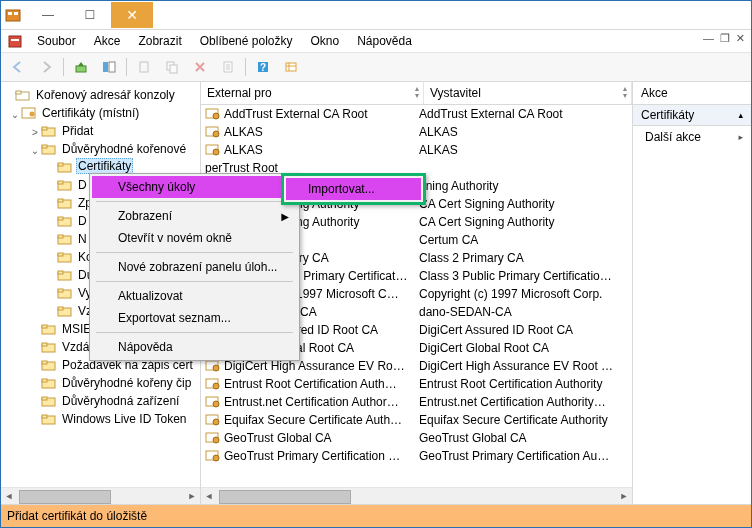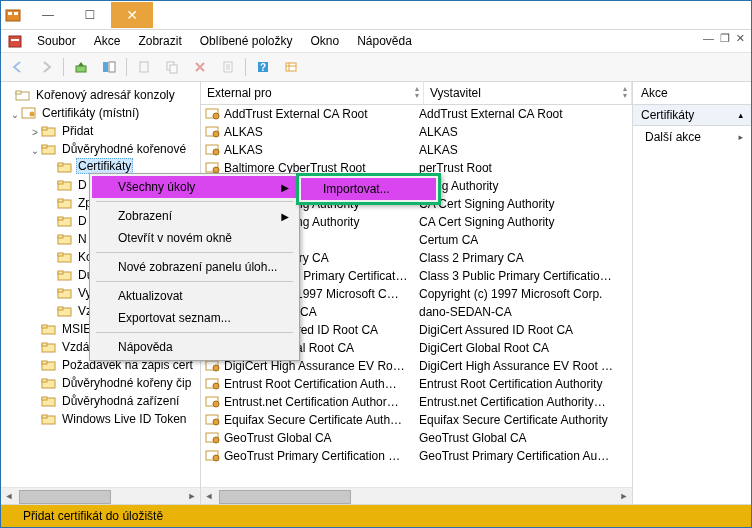--- a/index.html
+++ b/index.html
@@ -41,21 +41,21 @@
 .actions-pane{width:118px;display:flex;flex-direction:column;}
 .actions-head{height:22px;display:flex;align-items:center;padding:0 8px;border-bottom:1px solid #d9d9d9;font-weight:400;}
 .actions-sub{height:20px;background:#eef3fa;display:flex;align-items:center;padding:0 8px;border-bottom:1px solid #d9d9d9;position:relative;}
 .actions-sub .tri{position:absolute;right:8px;font-size:9px;}
 .actions-item{height:22px;display:flex;align-items:center;padding:0 12px;position:relative;}
 .actions-item .tri{position:absolute;right:8px;font-size:9px;color:#555;}
 .scrollbar-h{height:16px;border-top:1px solid #e5e5e5;display:flex;align-items:center;background:#f0f0f0;}
 .sb-btn{width:16px;height:14px;display:flex;align-items:center;justify-content:center;color:#666;font-size:9px;}
 .sb-track{flex:1;height:14px;background:#f0f0f0;position:relative;}
 .sb-thumb{position:absolute;height:12px;top:1px;background:#c8c8c8;border:1px solid #aaa;}
-.statusbar{height:22px;border-top:1px solid #d9d9d9;display:flex;align-items:center;padding:0 22px;background:#eab308;}
+.statusbar{height:22px;border-top:1px solid #d9d9d9;display:flex;align-items:center;padding:0 6px;background:#fdba74;}
 .context-menu{position:absolute;background:#f2f2f2;border:1px solid #a6a6a6;box-shadow:2px 2px 4px rgba(0,0,0,0.25);padding:2px;z-index:50;}
 .cm-item{height:22px;display:flex;align-items:center;padding:0 28px 0 26px;position:relative;white-space:nowrap;}
 .cm-item.highlight{background:#d946ef;}
 .cm-item .chev{position:absolute;right:8px;font-size:10px;}
 .cm-sep{height:1px;background:#c8c8c8;margin:3px 4px;}
 .submenu{border:3px solid #11b36a;}
 .submenu .cm-item{padding:0 38px 0 22px;}
 svg{display:block;}
 </style>
 </head>
@@ -408,29 +408,20 @@
                 <svg width="16" height="14">
                   <rect x="1" y="2" width="12" height="9" fill="#fff" stroke="#c79b3e"></rect>
                   <circle cx="11" cy="9" r="3" fill="#e2a23d" stroke="#a06a18"></circle>
                 </svg>
               </span>
               <span>ALKAS</span>
             </div>
             <div class="cell2">ALKAS</div>
           </div>
           <div class="list-row">
-            <div class="cell1">
-              <span class="cert-icon">
-                <svg width="16" height="14">
-                  <rect x="1" y="2" width="12" height="9" fill="#fff" stroke="#c79b3e"></rect>
-                  <circle cx="11" cy="9" r="3" fill="#e2a23d" stroke="#a06a18"></circle>
-                </svg>
-              </span>
-              <span>Baltimore CyberTrust Root</span>
-            </div>
             <div class="cell2">perTrust Root</div>
           </div>
           <div class="list-row">
             <div class="cell1">
               <span class="cert-icon">
                 <svg width="16" height="14">
                   <rect x="1" y="2" width="12" height="9" fill="#fff" stroke="#c79b3e"></rect>
                   <circle cx="11" cy="9" r="3" fill="#e2a23d" stroke="#a06a18"></circle>
                 </svg>
               </span>
@@ -670,19 +661,19 @@
         <span>Aktualizovat</span>
       </div>
       <div class="cm-item">
         <span>Exportovat seznam...</span>
       </div>
       <div class="cm-sep"></div>
       <div class="cm-item">
         <span>Nápověda</span>
       </div>
     </div>
-  <div class="context-menu submenu" style="left:295px;top:172px;width:135px">
+  <div class="context-menu submenu" style="left:280px;top:172px;width:135px">
     <div class="cm-item highlight">
         <span>Importovat...</span>
       </div>
   </div>
 
 </div>
 
 </body></html>

